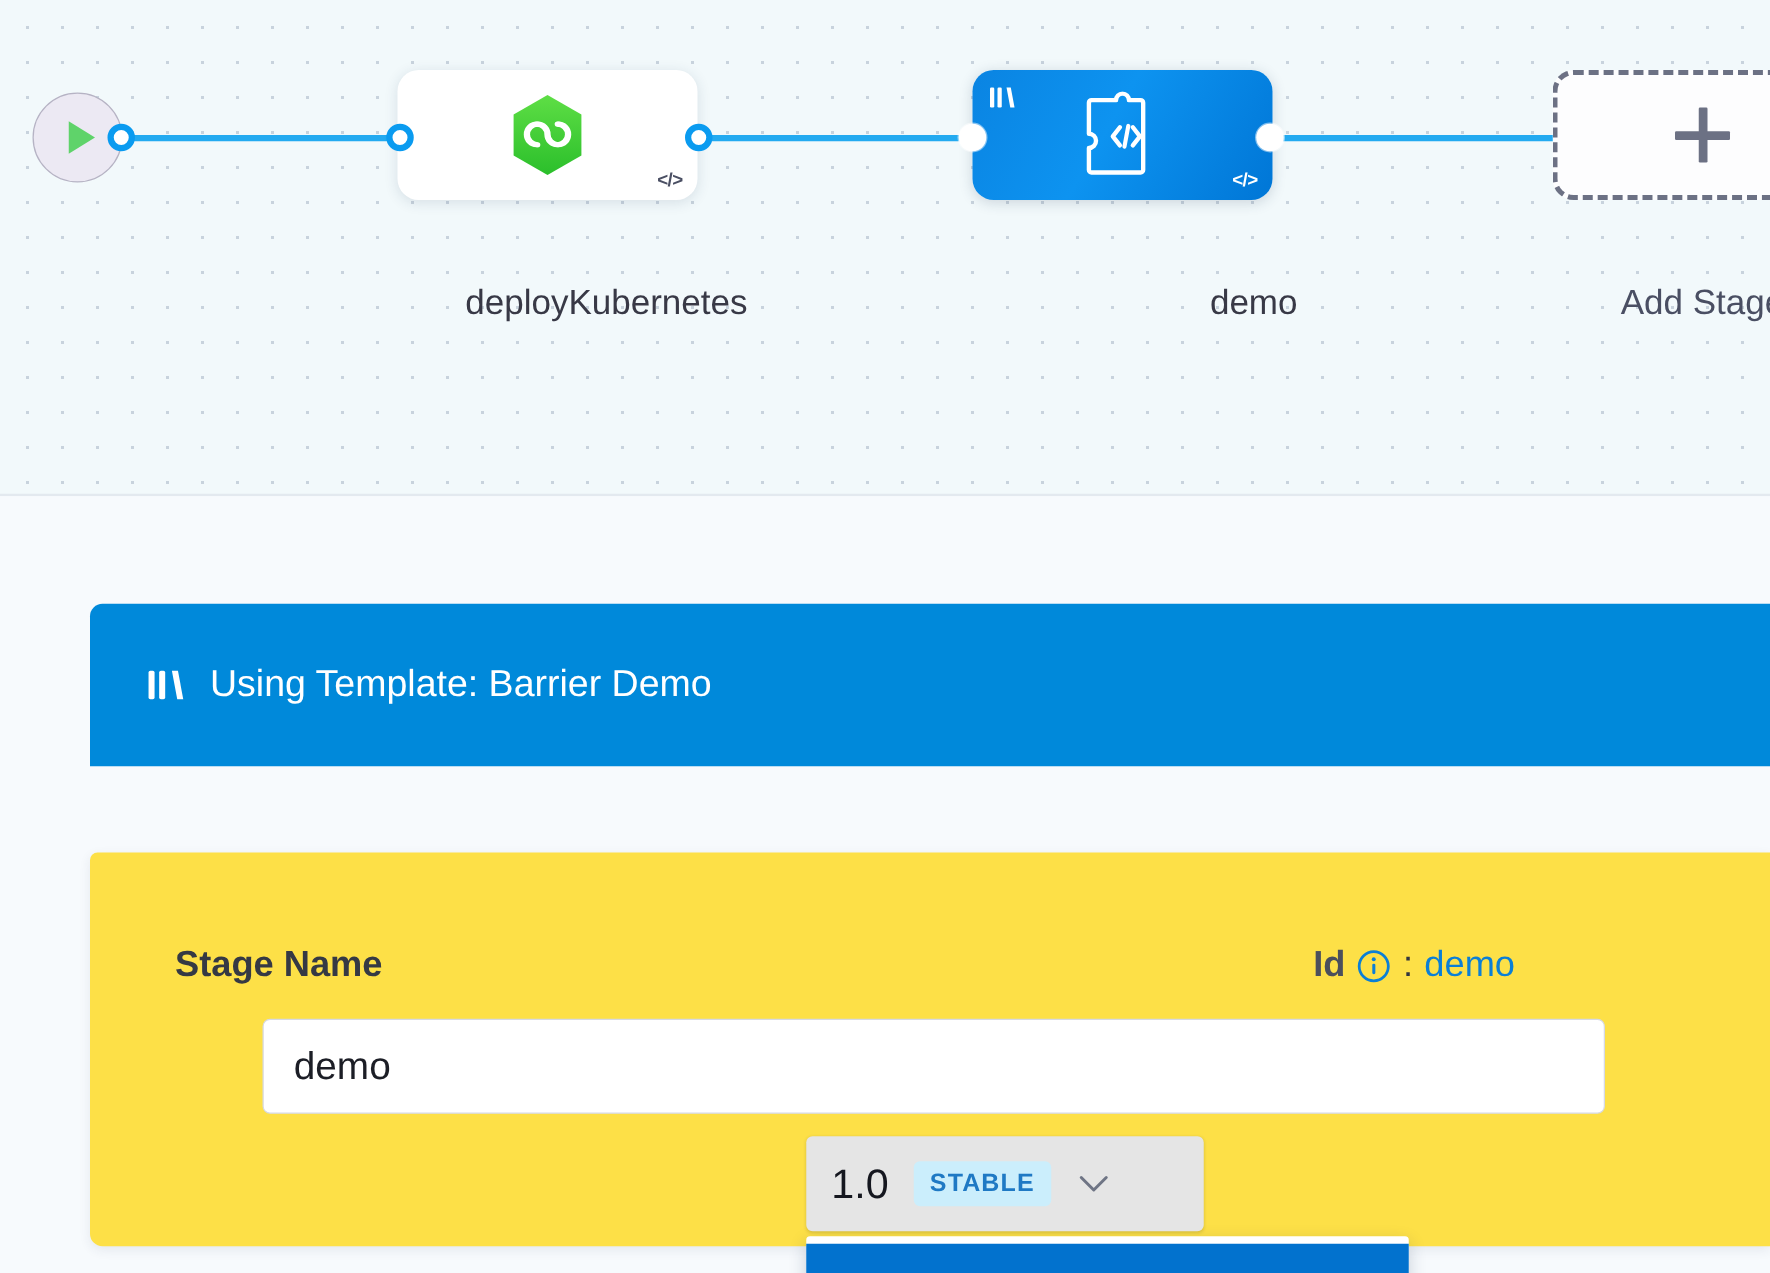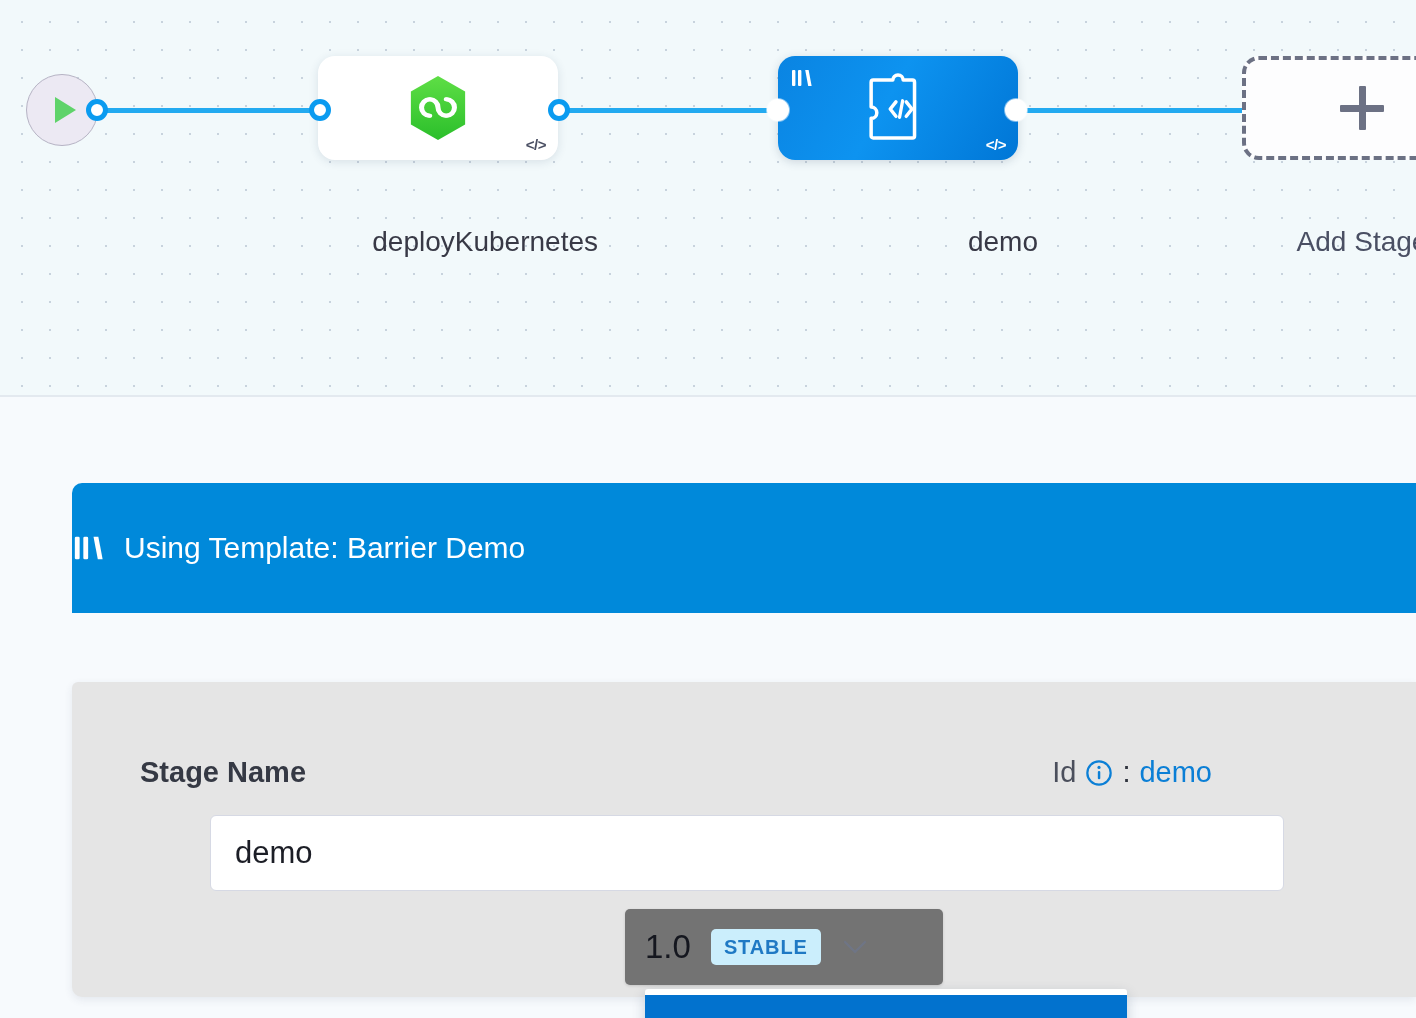--- a/index.html
+++ b/index.html
@@ -161,35 +161,36 @@
     background: #f7fafd;
   }
 
   .tpl-bar {
     position: absolute;
     left: 72px; top: 86px;
     width: 1344px; height: 130px;
     background: #0089da;
     border-top-left-radius: 10px;
     display: flex; align-items: center;
+    padding-left: 44px;
     gap: 18px;
   }
   .tpl-text {
     color: #ffffff;
     font-size: 30px;
     font-weight: 400;
     white-space: nowrap;
   }
 
   
   .ver-select {
     position: absolute;
-    left: 625px; top: 512px;
+    left: 645px; top: 512px;
     width: 318px; height: 76px;
-    background: #737373;
+    background: #e5e5e5;
     border-radius: 5px;
     display: flex; align-items: center;
     padding: 0 20px;
     gap: 20px;
     z-index: 20;
     box-shadow: 0 1px 3px rgba(0,0,0,.14);
   }
   .ver-num {
     font-size: 33px;
     color: #15171f;
@@ -227,21 +228,21 @@
     font-size: 31px;
     display: flex; align-items: center;
     padding-left: 32px;
   }
 
   
   .card {
     position: absolute;
     left: 72px; top: 285px;
     width: 1344px; height: 315px;
-    background: #e5e5e5;
+    background: #fde047;
     border-top-left-radius: 6px;
     border-bottom-left-radius: 10px;
     box-shadow: 0 3px 9px rgba(40,60,90,.09);
   }
 
   .field-row {
     position: absolute;
     left: 68px; top: 74px;
     width: 1072px;
     display: flex; align-items: center; justify-content: space-between;
@@ -249,21 +250,21 @@
   .field-label {
     font-size: 29px;
     font-weight: 700;
     color: #353944;
   }
   .id-block {
     display: flex; align-items: center;
     font-size: 29px;
     gap: 9px;
   }
-  .id-word  { color: #4b4f5c; }
+  .id-word  { color: #4b4f5c; font-weight: bold; }
   .id-colon { color: #31353f; }
   .id-value { color: #0b7fd6; }
   .info-icon { width: 28px; height: 28px; display: block; }
 
   .stage-input {
     position: absolute;
     left: 138px; top: 133px;
     width: 1074px; height: 76px;
     background: #ffffff;
     border: 1.5px solid #d6d9e4;

